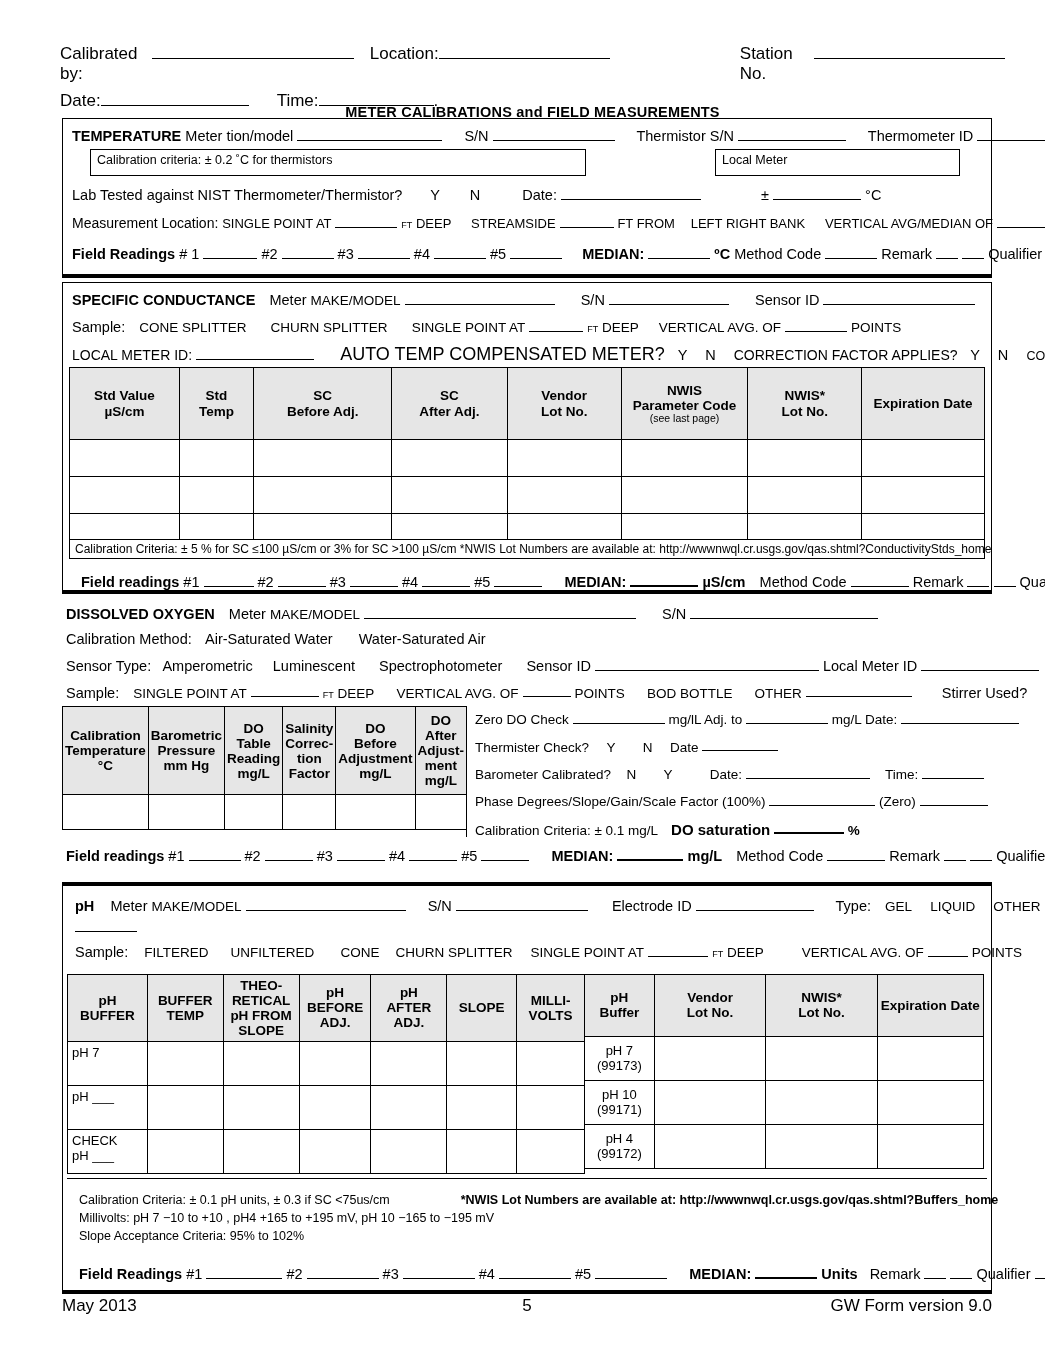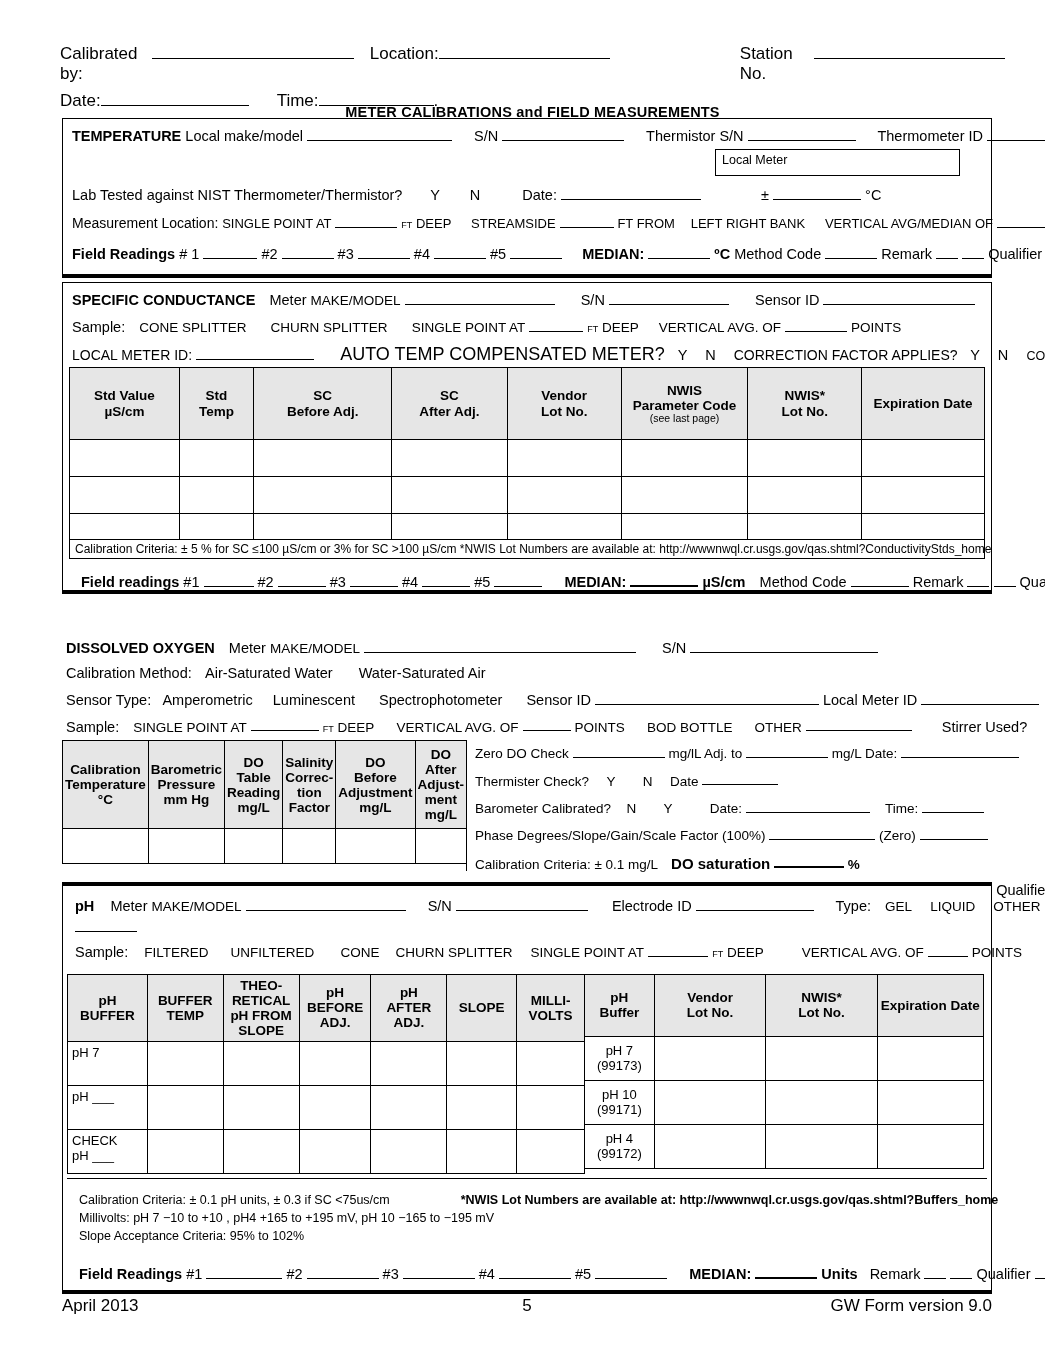--- a/index.html
+++ b/index.html
@@ -95,34 +95,35 @@
       <span class="line" style="width:115px"></span>
       <span>.</span>
     </div>
     <div id="title">METER CALIBRATIONS and FIELD MEASUREMENTS</div>
   </div>
 
   <div class="sect" id="temp">
     <div class="pad">
       <div class="ln">
         <span class="b">TEMPERATURE</span>
-        <span>Local make/model</span>
+        <span>Meter tion/model</span>
         <span class="line" style="width:145px"></span>
         <span style="display:inline-block;width:14px"></span>
         <span>S/N</span>
         <span class="line" style="width:122px"></span>
         <span style="display:inline-block;width:14px"></span>
         <span>Thermistor  S/N</span>
         <span class="line" style="width:108px"></span>
         <span style="display:inline-block;width:14px"></span>
         <span>Thermometer  ID</span>
         <span class="line" style="width:78px"></span>
       </div>
 
       <div style="position:relative;height:30px;margin:4px 0 2px 0;">
+        <div class="minibox" style="position:absolute;left:18px;top:0;width:496px;height:27px;">Calibration criteria:  ± 0.2 ˚C for thermistors</div>
         <div class="minibox" style="position:absolute;left:643px;top:0;width:245px;height:27px;">Local Meter</div>
       </div>
 
       <div class="ln" style="margin-top:6px">
         <span>Lab Tested against NIST Thermometer/Thermistor?</span>
         <span style="display:inline-block;width:20px"></span>
         <span>Y</span>
         <span style="display:inline-block;width:22px"></span>
         <span>N</span>
         <span style="display:inline-block;width:34px"></span>
@@ -325,21 +326,21 @@
       <span>Remark</span>
       <span class="line" style="width:22px"></span>
       <span class="line" style="width:22px"></span>
       <span>Qualifier</span>
       
       
     </div>
   </div>
 
   <div class="sect" id="do-sect">
-    <div style="padding:0 4px;margin-top:34px;">
+    <div style="padding:0 4px;">
       <div class="ln" style="margin-bottom:9px">
         <span class="b">DISSOLVED OXYGEN</span>
         <span style="display:inline-block;width:6px"></span>
         <span>Meter</span>
         <span class="sc" style="font-size:13.5px">MAKE/MODEL</span>
         <span class="line" style="width:272px"></span>
         <span style="display:inline-block;width:18px"></span>
         <span>S/N</span>
         <span class="line" style="width:188px"></span>
       </div>
@@ -707,18 +708,18 @@
         <span>Remark</span>
         <span class="line" style="width:22px"></span>
         <span class="line" style="width:22px"></span>
         <span>Qualifier</span>
         <span class="line" style="width:34px"></span>
       </div>
     </div>
   </div>
 
   <div id="footer">
-    <span>April 2013</span>
+    <span>May 2013</span>
     <span class="mid">5</span>
     <span>GW Form version 9.0</span>
   </div>
 
 </div>
 
 </body></html>

